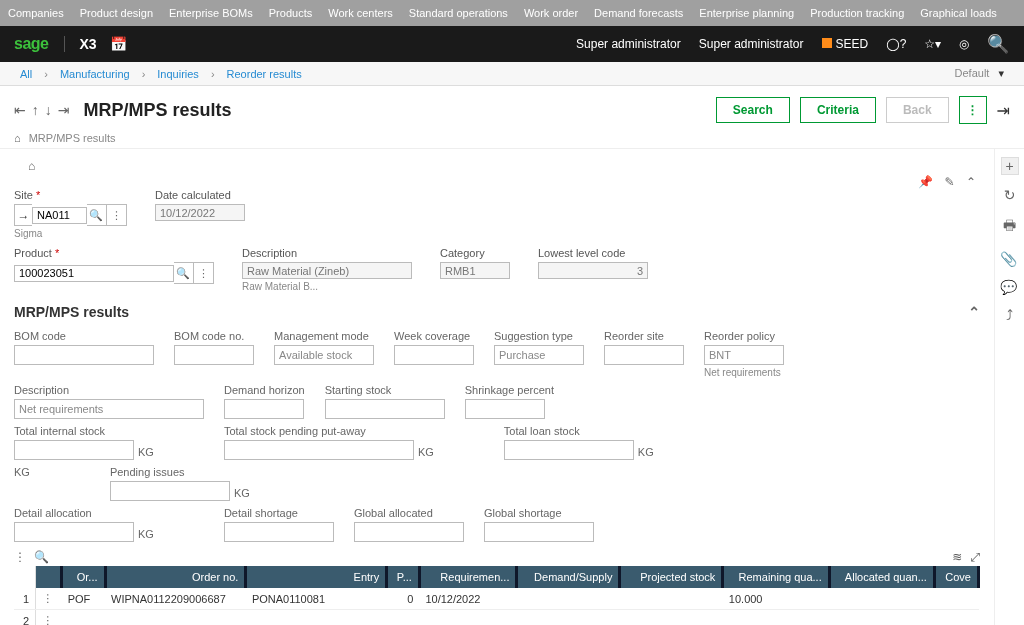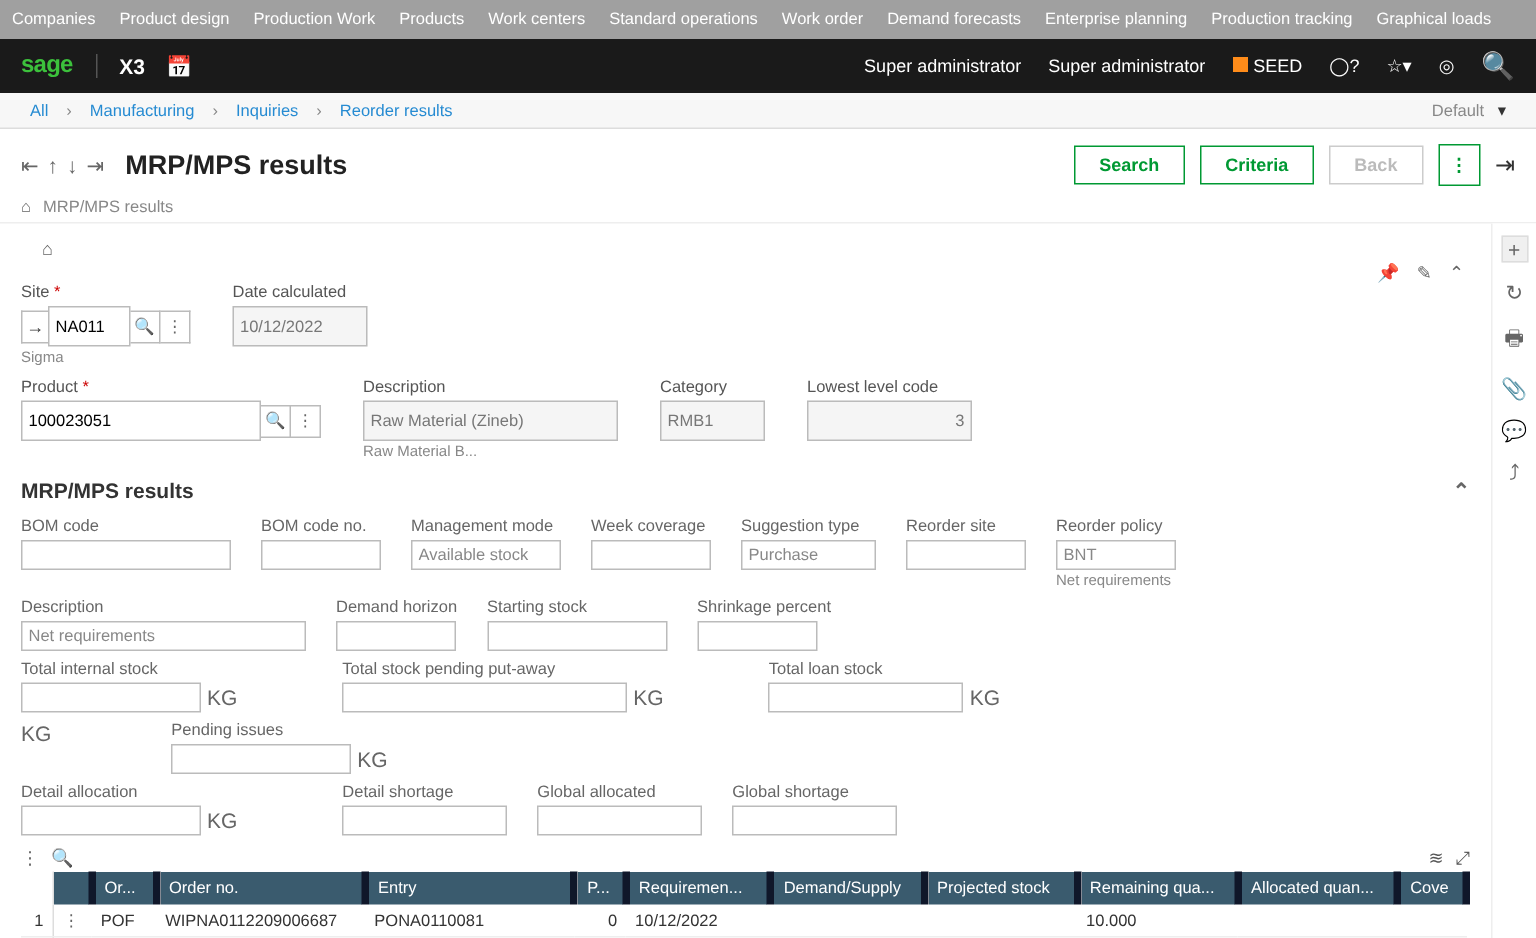--- a/index.html
+++ b/index.html
@@ -32,51 +32,51 @@
   .content { flex:1; padding: 10px 14px; }
   .sidebar { width:30px; background:#fff; border-left:1px solid #eee; display:flex; flex-direction:column; gap:12px; align-items:center; padding-top:8px; color:#666; }
   .sidebar div { cursor:pointer; font-size:14px;}
   .sidebar .plus { background:#f0f0f0; width:18px; height:18px; display:flex; align-items:center; justify-content:center; border:1px solid #ddd;}
   .section-icons { text-align:right; padding-right:4px; color:#666; }
   .section-icons span { margin-left:8px; cursor:pointer;}
   .fieldrow { display:flex; gap:28px; margin-bottom:8px; flex-wrap:wrap; }
   .field { display:flex; flex-direction:column; }
   .field label { font-size:11px; color:#555; margin-bottom:3px; }
   .field label.req::after { content:" *"; color:#c00; }
-  .inputbox { border:1px solid #bbb; height:27px; padding:2px 4px; font-size:11px; background:#fff; }
+  .inputbox { border:1px solid #bbb; height:17px; padding:2px 4px; font-size:11px; background:#fff; }
   .inputbox.readonly { background:#f5f5f5; color:#777; }
   .inputwrap { display:flex; align-items:center; }
   .inputwrap .ic { border:1px solid #bbb; border-left:none; height:22px; width:20px; display:flex; align-items:center; justify-content:center; cursor:pointer; font-size:11px; color:#666; }
   .helper { font-size:10px; color:#888; margin-top:2px; }
   .results-hdr { font-weight:bold; font-size:14px; margin:12px 0 10px 0; display:flex; align-items:center; }
   .results-hdr .caret { margin-left:auto; cursor:pointer; color:#666;}
   .fieldgrid { display:flex; gap:20px; flex-wrap:wrap; margin-bottom:6px;}
   .fg { display:flex; flex-direction:column; }
   .fg label { font-size:11px; color:#666; margin-bottom:3px;}
   .fg input { border:1px solid #bbb; height:20px; padding:2px 4px; font-size:11px; }
-  .fg .unit { font-size:14px; color:#666; margin-left:4px; align-self:flex-end; padding-bottom:2px;}
+  .fg .unit { font-size:11px; color:#666; margin-left:4px; align-self:flex-end; padding-bottom:2px;}
   .fg .inline { display:flex; align-items:flex-end;}
   .table-tools { display:flex; align-items:center; gap:8px; margin:8px 0 2px 0; color:#555;}
   .table-tools .right { margin-left:auto; display:flex; gap:8px;}
   .table-tools span { cursor:pointer;}
   table.grid { width:100%; border-collapse:collapse; font-size:11px;}
-  table.grid th { background:#3a5b6e; color:#fff; text-align:left; padding:5px 6px; font-weight:normal; border-right:5px solid #0f172a; white-space:nowrap; overflow:hidden;}
+  table.grid th { background:#3a5b6e; color:#fff; text-align:right; padding:5px 6px; font-weight:normal; border-right:3px solid #0f172a; white-space:nowrap; overflow:hidden;}
   table.grid td { padding:4px 6px; border-bottom:1px solid #eee; }
   table.grid tr td:first-child, table.grid tr th:first-child { width:20px; text-align:right; background:#fff; color:#333; border-right:1px solid #ddd;}
   table.grid tr:first-child th:first-child { background:#fff;}
   .menu-dots { color:#666; cursor:pointer;}
   .home-icon-line { padding: 0 14px 2px 14px; color:#666; font-size:12px; }
 </style>
 </head>
 <body>
 
 <div class="topstrip">
   <span>Companies</span>
   <span>Product design</span>
-  <span>Production Work</span>
+  <span>Enterprise BOMs</span>
   <span>Products</span>
   <span>Work centers</span>
   <span>Standard operations</span>
   <span>Work order</span>
   <span>Demand forecasts</span>
   <span>Enterprise planning</span>
   <span>Production tracking</span>
   <span>Graphical loads</span>
 </div>
 

